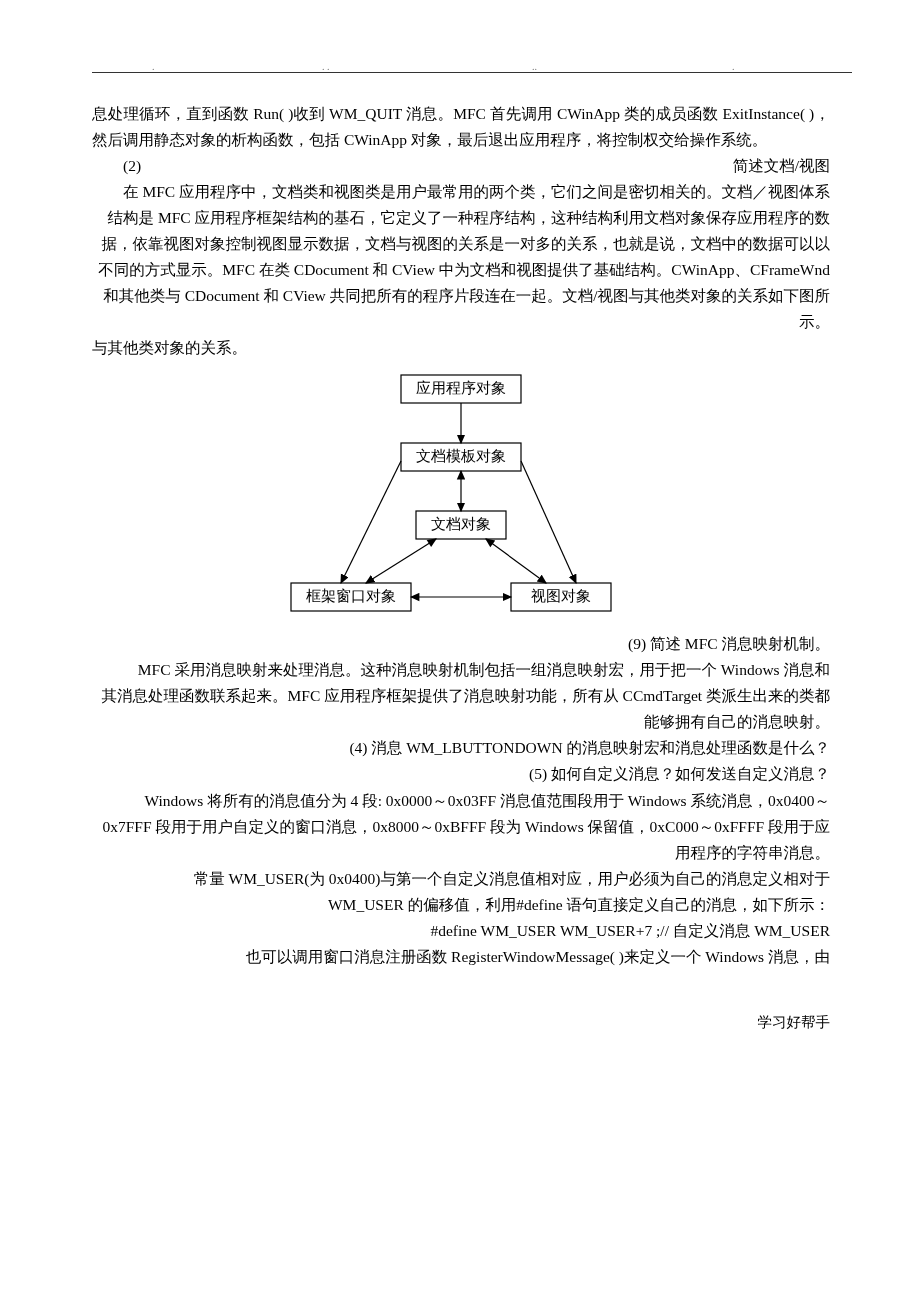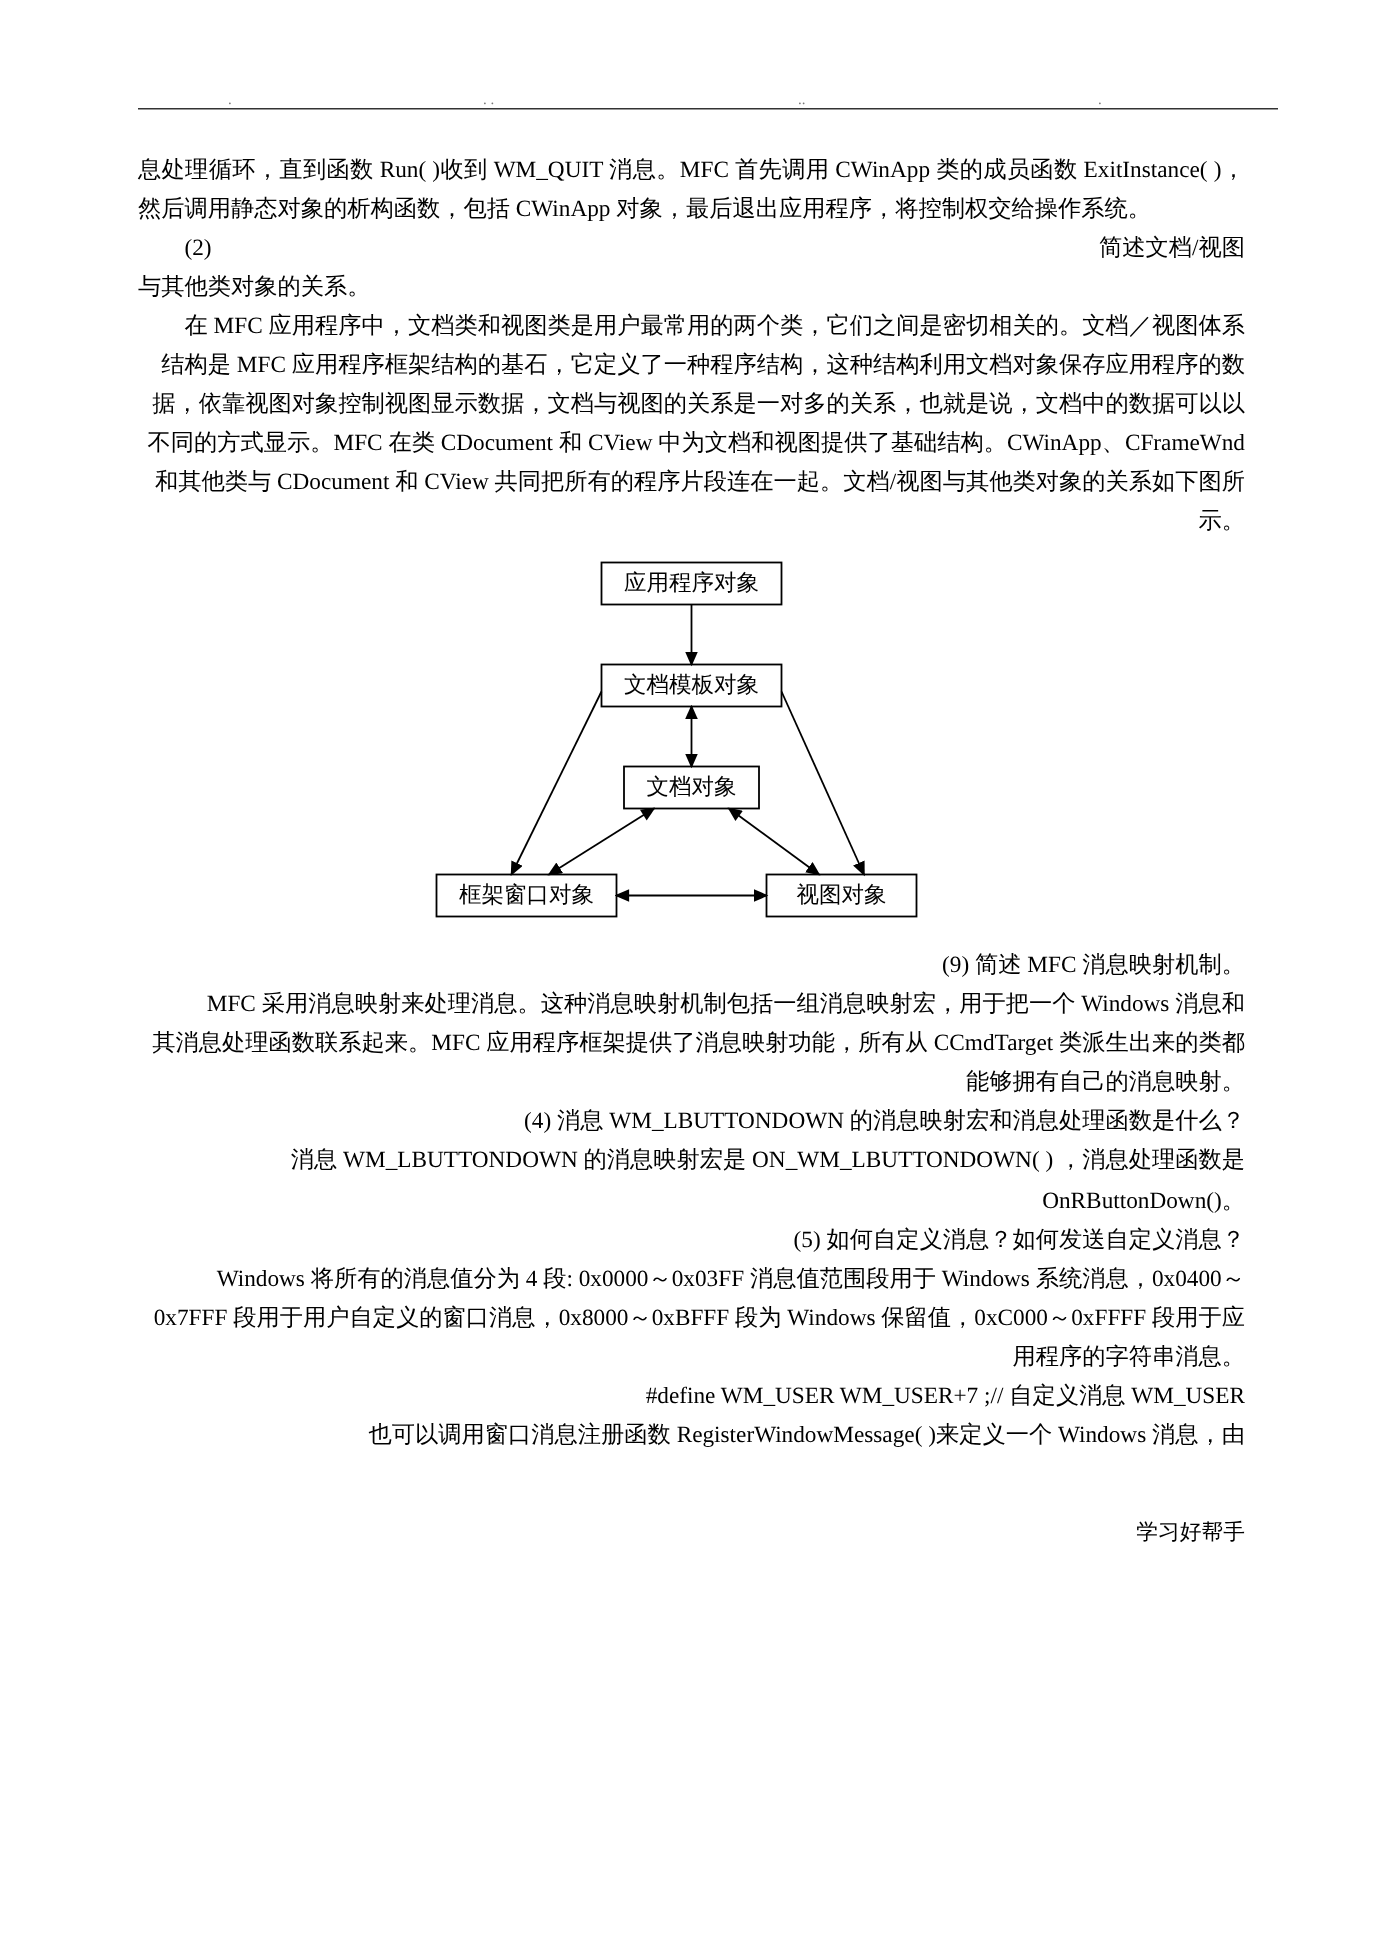--- a/index.html
+++ b/index.html
@@ -89,23 +89,23 @@
     </div>
   </div>
 
   <p class="p">息处理循环，直到函数 Run( )收到 WM_QUIT 消息。MFC 首先调用 CWinApp 类的成员函数 ExitInstance( )，然后调用静态对象的析构函数，包括 CWinApp 对象，最后退出应用程序，将控制权交给操作系统。</p>
 
 
   <div class="p q-row">
     <span>(2)</span>
     <span>简述文档/视图</span>
   </div>
+  <p class="p indent">在 MFC 应用程序中，文档类和视图类是用户最常用的两个类，它们之间是密切相关的。文档／视图体系结构是 MFC 应用程序框架结构的基石，它定义了一种程序结构，这种结构利用文档对象保存应用程序的数据，依靠视图对象控制视图显示数据，文档与视图的关系是一对多的关系，也就是说，文档中的数据可以以不同的方式显示。MFC 在类 CDocument 和 CView 中为文档和视图提供了基础结构。CWinApp、CFrameWnd 和其他类与 CDocument 和 CView 共同把所有的程序片段连在一起。文档/视图与其他类对象的关系如下图所示。</p>
+
   <p class="p">与其他类对象的关系。</p>
-
-  <p class="p indent">在 MFC 应用程序中，文档类和视图类是用户最常用的两个类，它们之间是密切相关的。文档／视图体系结构是 MFC 应用程序框架结构的基石，它定义了一种程序结构，这种结构利用文档对象保存应用程序的数据，依靠视图对象控制视图显示数据，文档与视图的关系是一对多的关系，也就是说，文档中的数据可以以不同的方式显示。MFC 在类 CDocument 和 CView 中为文档和视图提供了基础结构。CWinApp、CFrameWnd 和其他类与 CDocument 和 CView 共同把所有的程序片段连在一起。文档/视图与其他类对象的关系如下图所示。</p>
 
   <div class="diagram-wrap">
     <svg class="diagram" width="380" height="260" viewBox="0 0 380 260">
       <defs>
         <marker id="ah" markerWidth="9" markerHeight="9" refX="7" refY="3.5" orient="auto">
           <polygon class="ahead" points="0 0, 8 3.5, 0 7"></polygon>
         </marker>
         <marker id="ahs" markerWidth="9" markerHeight="9" refX="1" refY="3.5" orient="auto">
           <polygon class="ahead" points="8 0, 0 3.5, 8 7"></polygon>
         </marker>
@@ -136,22 +136,22 @@
       <line class="dline" x1="215" y1="170" x2="275" y2="214" marker-start="url(#ahs)" marker-end="url(#ah)"></line>
 
       <line class="dline" x1="140" y1="228" x2="240" y2="228" marker-start="url(#ahs)" marker-end="url(#ah)"></line>
     </svg>
   </div>
 
   <p class="p indent">(9) 简述 MFC 消息映射机制。</p>
   <p class="p indent">MFC 采用消息映射来处理消息。这种消息映射机制包括一组消息映射宏，用于把一个 Windows 消息和其消息处理函数联系起来。MFC 应用程序框架提供了消息映射功能，所有从 CCmdTarget 类派生出来的类都能够拥有自己的消息映射。</p>
 
   <p class="p indent">(4) 消息 WM_LBUTTONDOWN 的消息映射宏和消息处理函数是什么？</p>
-  <p class="p indent">消息 WM_LBUTTONDOWN 的消息映射宏是 ON_WM_LBUTTONDOWN( ) ，消息处理函数是 OnRButtonDown()。</p>
 
   <p class="p indent">(5) 如何自定义消息？如何发送自定义消息？</p>
   <p class="p indent">Windows 将所有的消息值分为 4 段: 0x0000～0x03FF 消息值范围段用于 Windows 系统消息，0x0400～0x7FFF 段用于用户自定义的窗口消息，0x8000～0xBFFF 段为 Windows 保留值，0xC000～0xFFFF 段用于应用程序的字符串消息。</p>
+  <p class="p indent">常量 WM_USER(为 0x0400)与第一个自定义消息值相对应，用户必须为自己的消息定义相对于 WM_USER 的偏移值，利用#define 语句直接定义自己的消息，如下所示：</p>
   <p class="p indent">#define   WM_USER   WM_USER+7 ;//  自定义消息 WM_USER</p>
   <p class="p indent">也可以调用窗口消息注册函数 RegisterWindowMessage( )来定义一个 Windows 消息，由</p>
 
   <div class="footer indent">学习好帮手</div>
 
 </div>
 
 </body></html>

